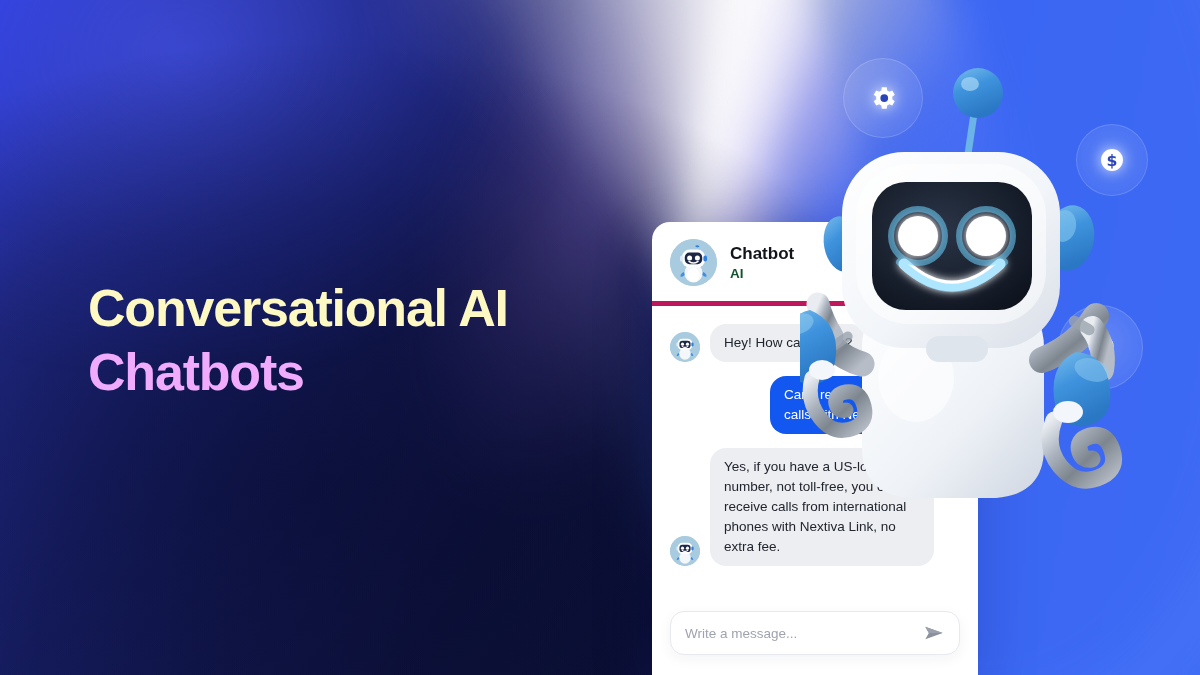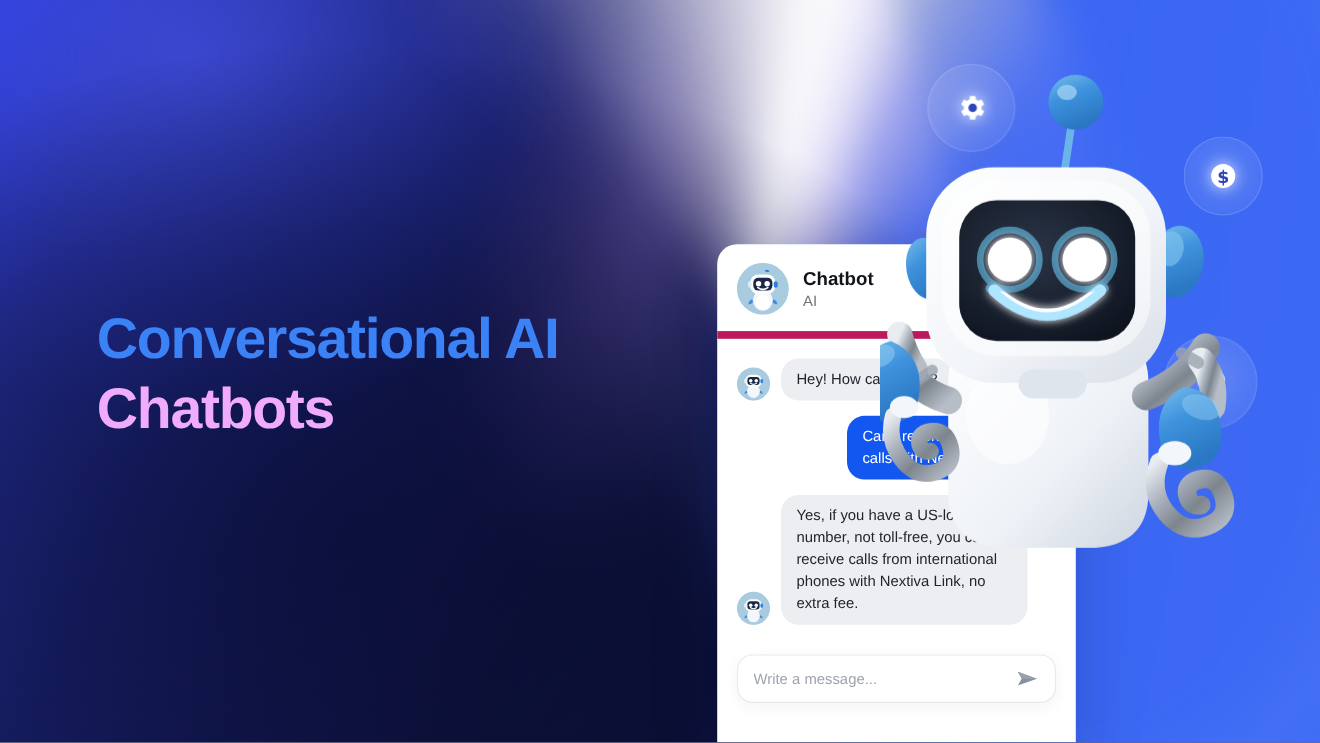--- a/index.html
+++ b/index.html
@@ -123,21 +123,21 @@
   .headline {
     position: absolute;
     left: 88px; top: 276px;
     width: 560px;
   }
   .headline h1 {
     font-size: 52px;
     line-height: 64px;
     font-weight: 700;
     letter-spacing: -1.2px;
-    color: #3b82f6;
+    color: #fef9c3;
     white-space: nowrap;
   }
   .headline h2 {
     font-size: 52px;
     line-height: 64px;
     font-weight: 700;
     letter-spacing: -1.2px;
     color: #f0abfc;
     white-space: nowrap;
   }
@@ -149,55 +149,55 @@
     width: 326px; height: 453px;
     background: #ffffff;
     border-radius: 18px 18px 0 0;
     box-shadow: 0 18px 60px rgba(10,20,80,0.22);
     overflow: hidden;
   }
   .chat-header {
     display: flex; align-items: center;
     gap: 13px;
     padding: 17px 18px 15px 18px;
-    border-bottom: 7px solid #be185d;
+    border-bottom: 5px solid #be185d;
   }
   .avatar {
     width: 47px; height: 47px;
     border-radius: 50%;
     flex: 0 0 auto;
     position: relative;
     overflow: hidden;
     background: radial-gradient(circle at 50% 38%, #c3dbe8 0%, #a8cbdf 62%, #9dc3da 100%);
   }
   .avatar-sm {
     width: 30px; height: 30px;
     border-radius: 50%;
     flex: 0 0 auto;
     position: relative;
     overflow: hidden;
     background: radial-gradient(circle at 50% 38%, #c3dbe8 0%, #a8cbdf 62%, #9dc3da 100%);
   }
   .chat-title { font-size: 17px; font-weight: 700; color: #12141c; line-height: 21px; }
-  .chat-sub { font-size: 13.5px; color: #737373; line-height: 18px; margin-top: 1px; }
+  .chat-sub { font-size: 13.5px; color: #14532d; line-height: 18px; margin-top: 1px; font-weight: bold; }
 
   .messages { padding: 18px 18px 0 18px; }
   .msg-row { display: flex; align-items: flex-end; gap: 10px; margin-bottom: 14px; }
   .msg-row.out { justify-content: flex-end; }
   .bubble {
     border-radius: 16px;
     padding: 9px 14px;
     font-size: 13.5px;
     line-height: 20px;
     max-width: 224px;
   }
   .bubble.in  { background: #eceef2; color: #22252e; }
   .bubble.out { background: #1258f0; color: #ffffff; border-radius: 16px; max-width: 190px; }
 
-  .composer-wrap { position: absolute; left: 18px; right: 18px; bottom: 36px; }
+  .composer-wrap { position: absolute; left: 18px; right: 18px; bottom: 20px; }
   .composer {
     display: flex; align-items: center;
     background: #ffffff;
     border: 1px solid #e7e9ef;
     border-radius: 14px;
     height: 44px;
     padding: 0 14px;
     box-shadow: 0 4px 14px rgba(20,30,70,0.05);
   }
   .composer-input {

